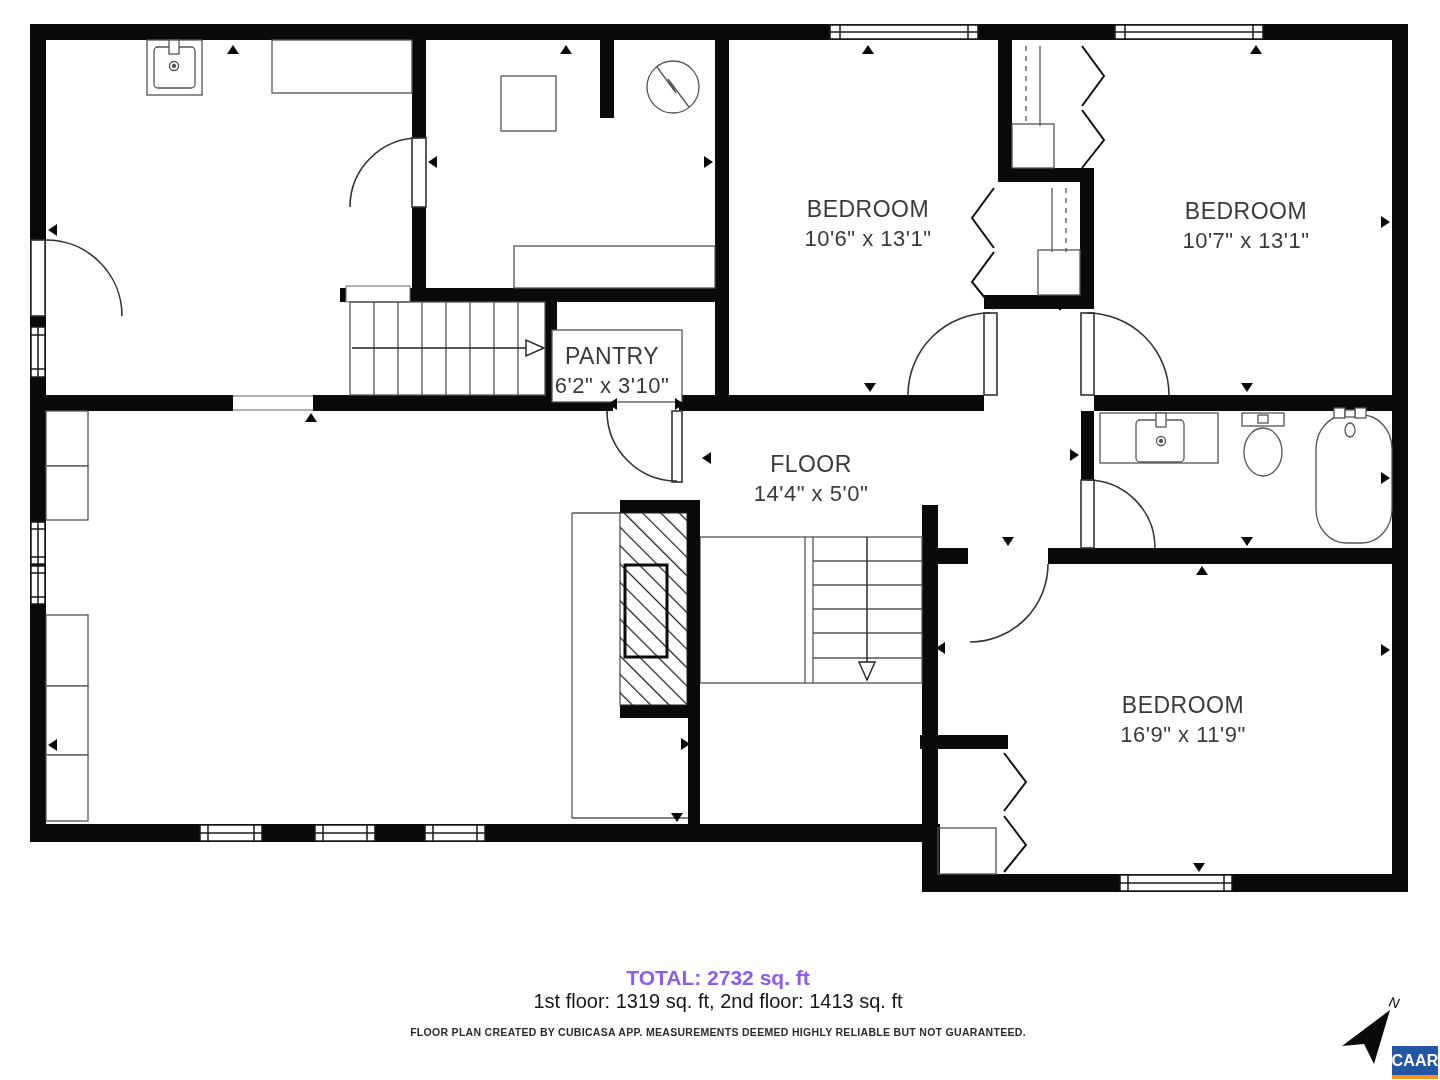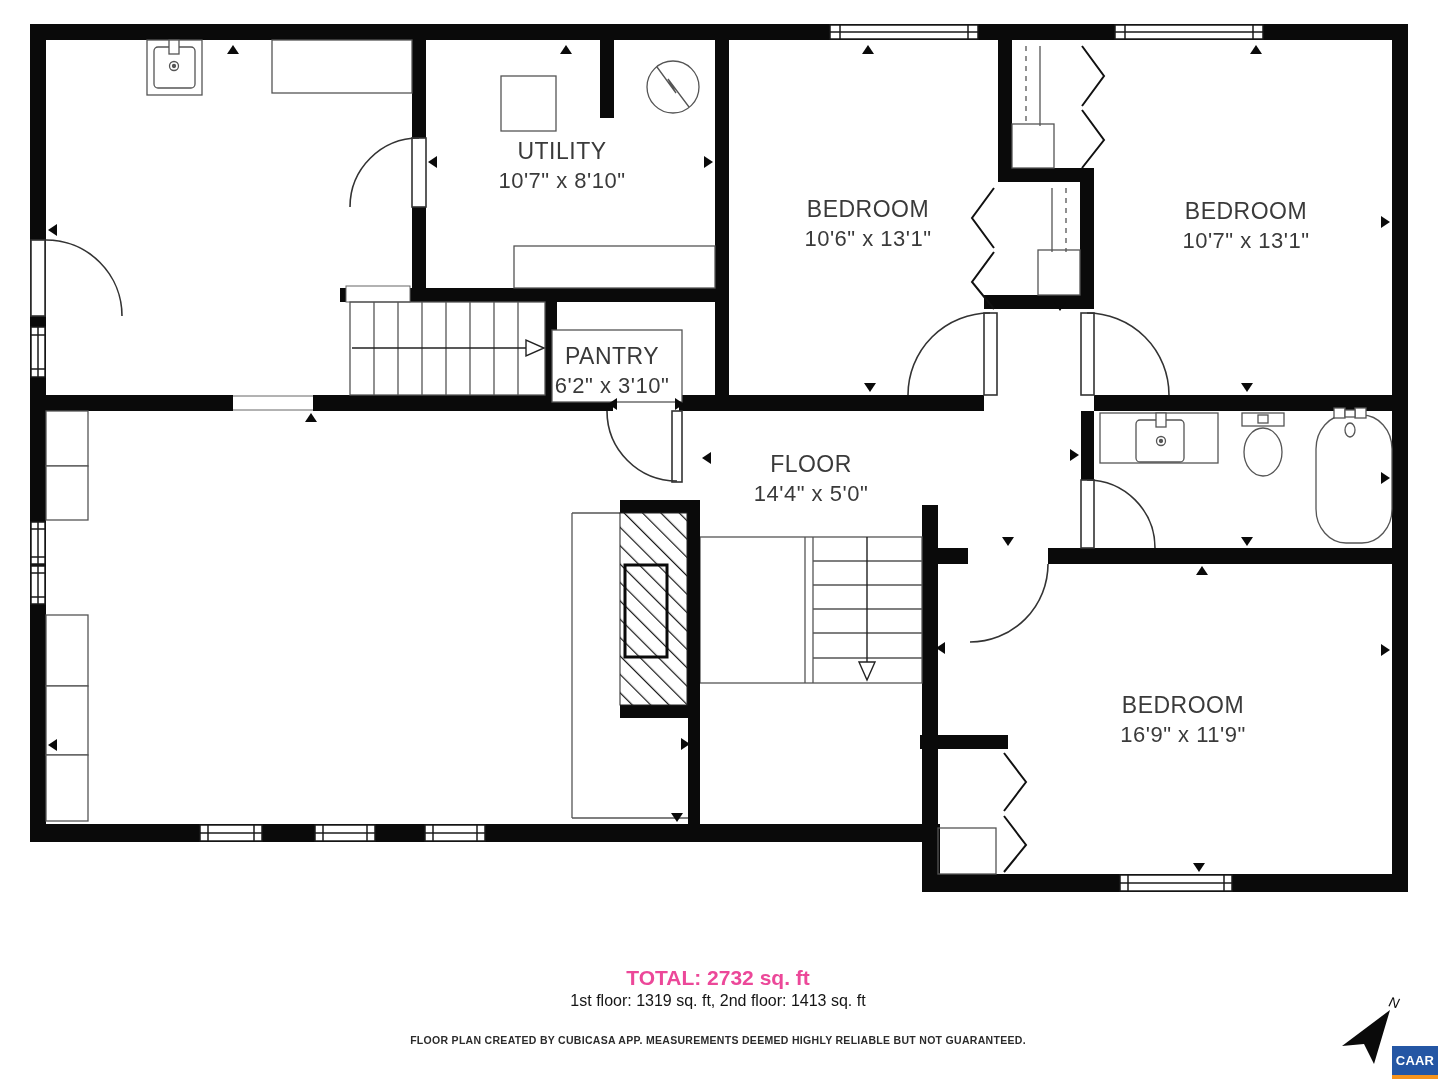--- a/index.html
+++ b/index.html
@@ -5,28 +5,28 @@
   html,body{margin:0;padding:0;background:#ffffff;}
   #canvas{position:relative;width:1440px;height:1080px;background:#ffffff;overflow:hidden;
           font-family:"Liberation Sans","DejaVu Sans",sans-serif;}
   #plan-svg{position:absolute;left:0;top:0;}
   .room-label{position:absolute;transform:translate(-50%,-50%);text-align:center;
               color:#3a3a3a;white-space:nowrap;line-height:29px;}
   .room-name{display:block;font-size:23px;letter-spacing:.5px;}
   .room-dims{display:block;font-size:22px;letter-spacing:.5px;}
   #footer{position:absolute;left:718px;top:966px;transform:translateX(-50%);
           text-align:center;color:#111;width:1000px;}
-  .footer-total{font-size:21px;font-weight:bold;color:#ec4899;line-height:24px;}
-  .footer-line{font-size:16px;line-height:22px;color:#151515;}
-  .footer-disclaimer{margin-top:22px;font-size:10.5px;font-weight:600;color:#2b2b2b;letter-spacing:.3px;}
+  .footer-total{font-size:21px;font-weight:bold;color:#8b5cf6;line-height:24px;}
+  .footer-line{font-size:20px;line-height:22px;color:#151515;}
+  .footer-disclaimer{margin-top:14px;font-size:10.5px;font-weight:600;color:#2b2b2b;letter-spacing:.3px;}
   #compass{position:absolute;left:1318px;top:992px;width:90px;height:80px;}
   #caar-logo{position:absolute;left:1392px;top:1046px;width:46px;height:33px;
              display:flex;align-items:center;justify-content:center;}
   #caar-inner{width:100%;height:100%;display:flex;align-items:center;justify-content:center;
-              font-weight:bold;font-size:13px;color:#fff;letter-spacing:.2px;
+              font-weight:bold;font-size:16px;color:#fff;letter-spacing:.2px;
               border-bottom:4px solid;box-sizing:border-box;}
 </style>
 </head>
 <body>
 
 <div id="canvas">
 
 <svg id="plan-svg" width="1440" height="1080" viewBox="0 0 1440 1080">
   <defs>
     <pattern id="hatch" width="13" height="13" patternUnits="userSpaceOnUse" patternTransform="rotate(-45)">
@@ -289,24 +289,20 @@
     <polygon points="1202,566 1196,575 1208,575"></polygon>
     <polygon points="1247,546 1241,537 1253,537"></polygon>
     <polygon points="311,413 305,422 317,422"></polygon>
     <polygon points="677,822 671,813 683,813"></polygon>
     <polygon points="1199,872 1193,863 1205,863"></polygon>
     <polygon points="690,744 681,738 681,750"></polygon>
     <polygon points="936,648 945,642 945,654"></polygon>
   </g>
 </svg>
 
-<div class="room-label" style="left:562px;top:166px">
-  <span class="room-name">UTILITY</span>
-  <span class="room-dims">10'7" x 8'10"</span>
-</div>
 <div class="room-label" style="left:868px;top:224px">
   <span class="room-name">BEDROOM</span>
   <span class="room-dims">10'6" x 13'1"</span>
 </div>
 <div class="room-label" style="left:1246px;top:226px">
   <span class="room-name">BEDROOM</span>
   <span class="room-dims">10'7" x 13'1"</span>
 </div>
 <div class="room-label" style="left:612px;top:371px">
   <span class="room-name">PANTRY</span>

